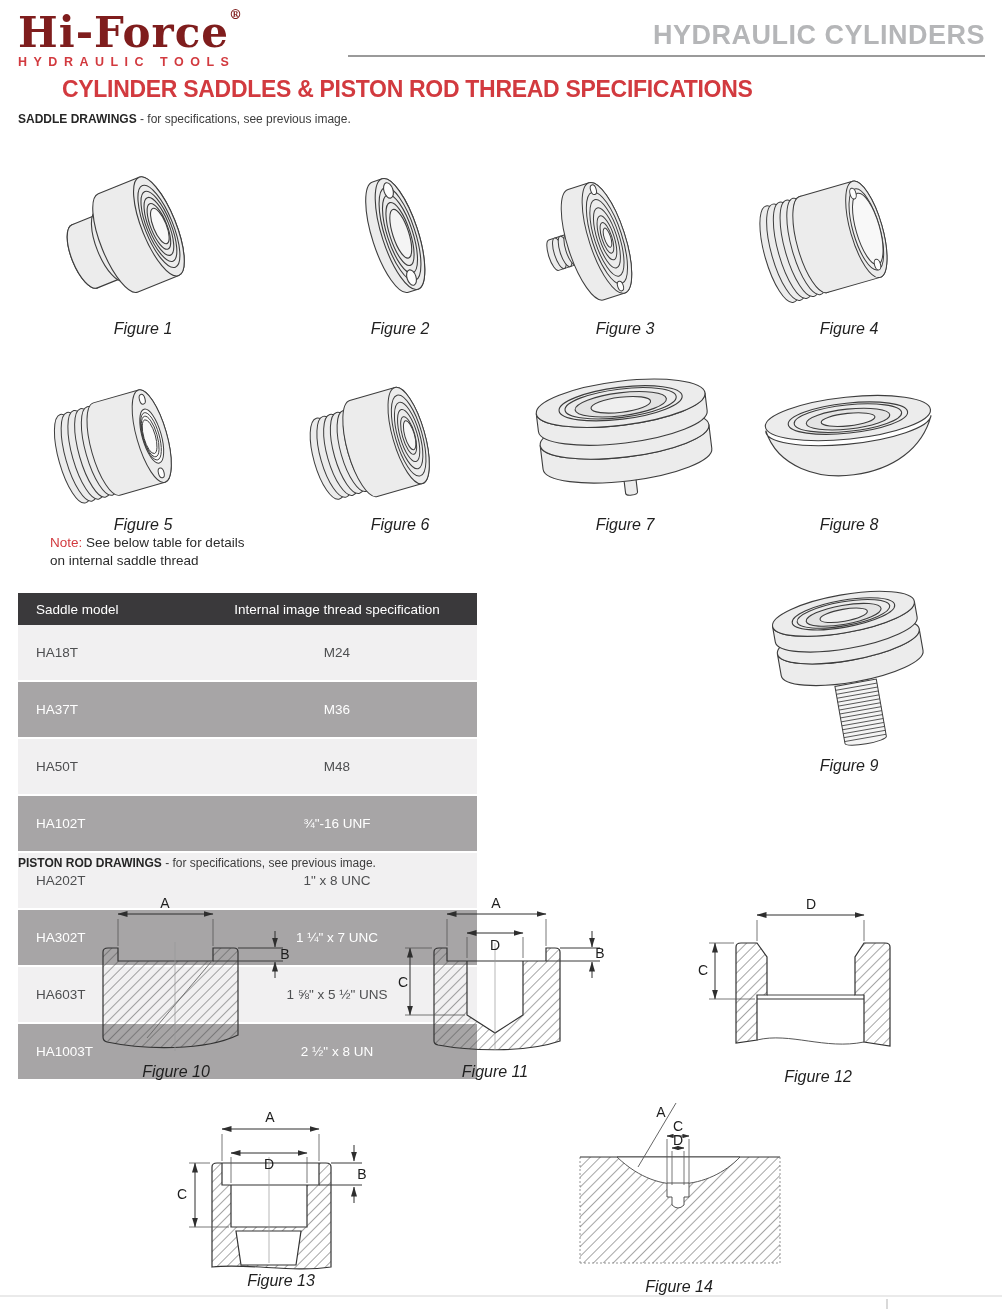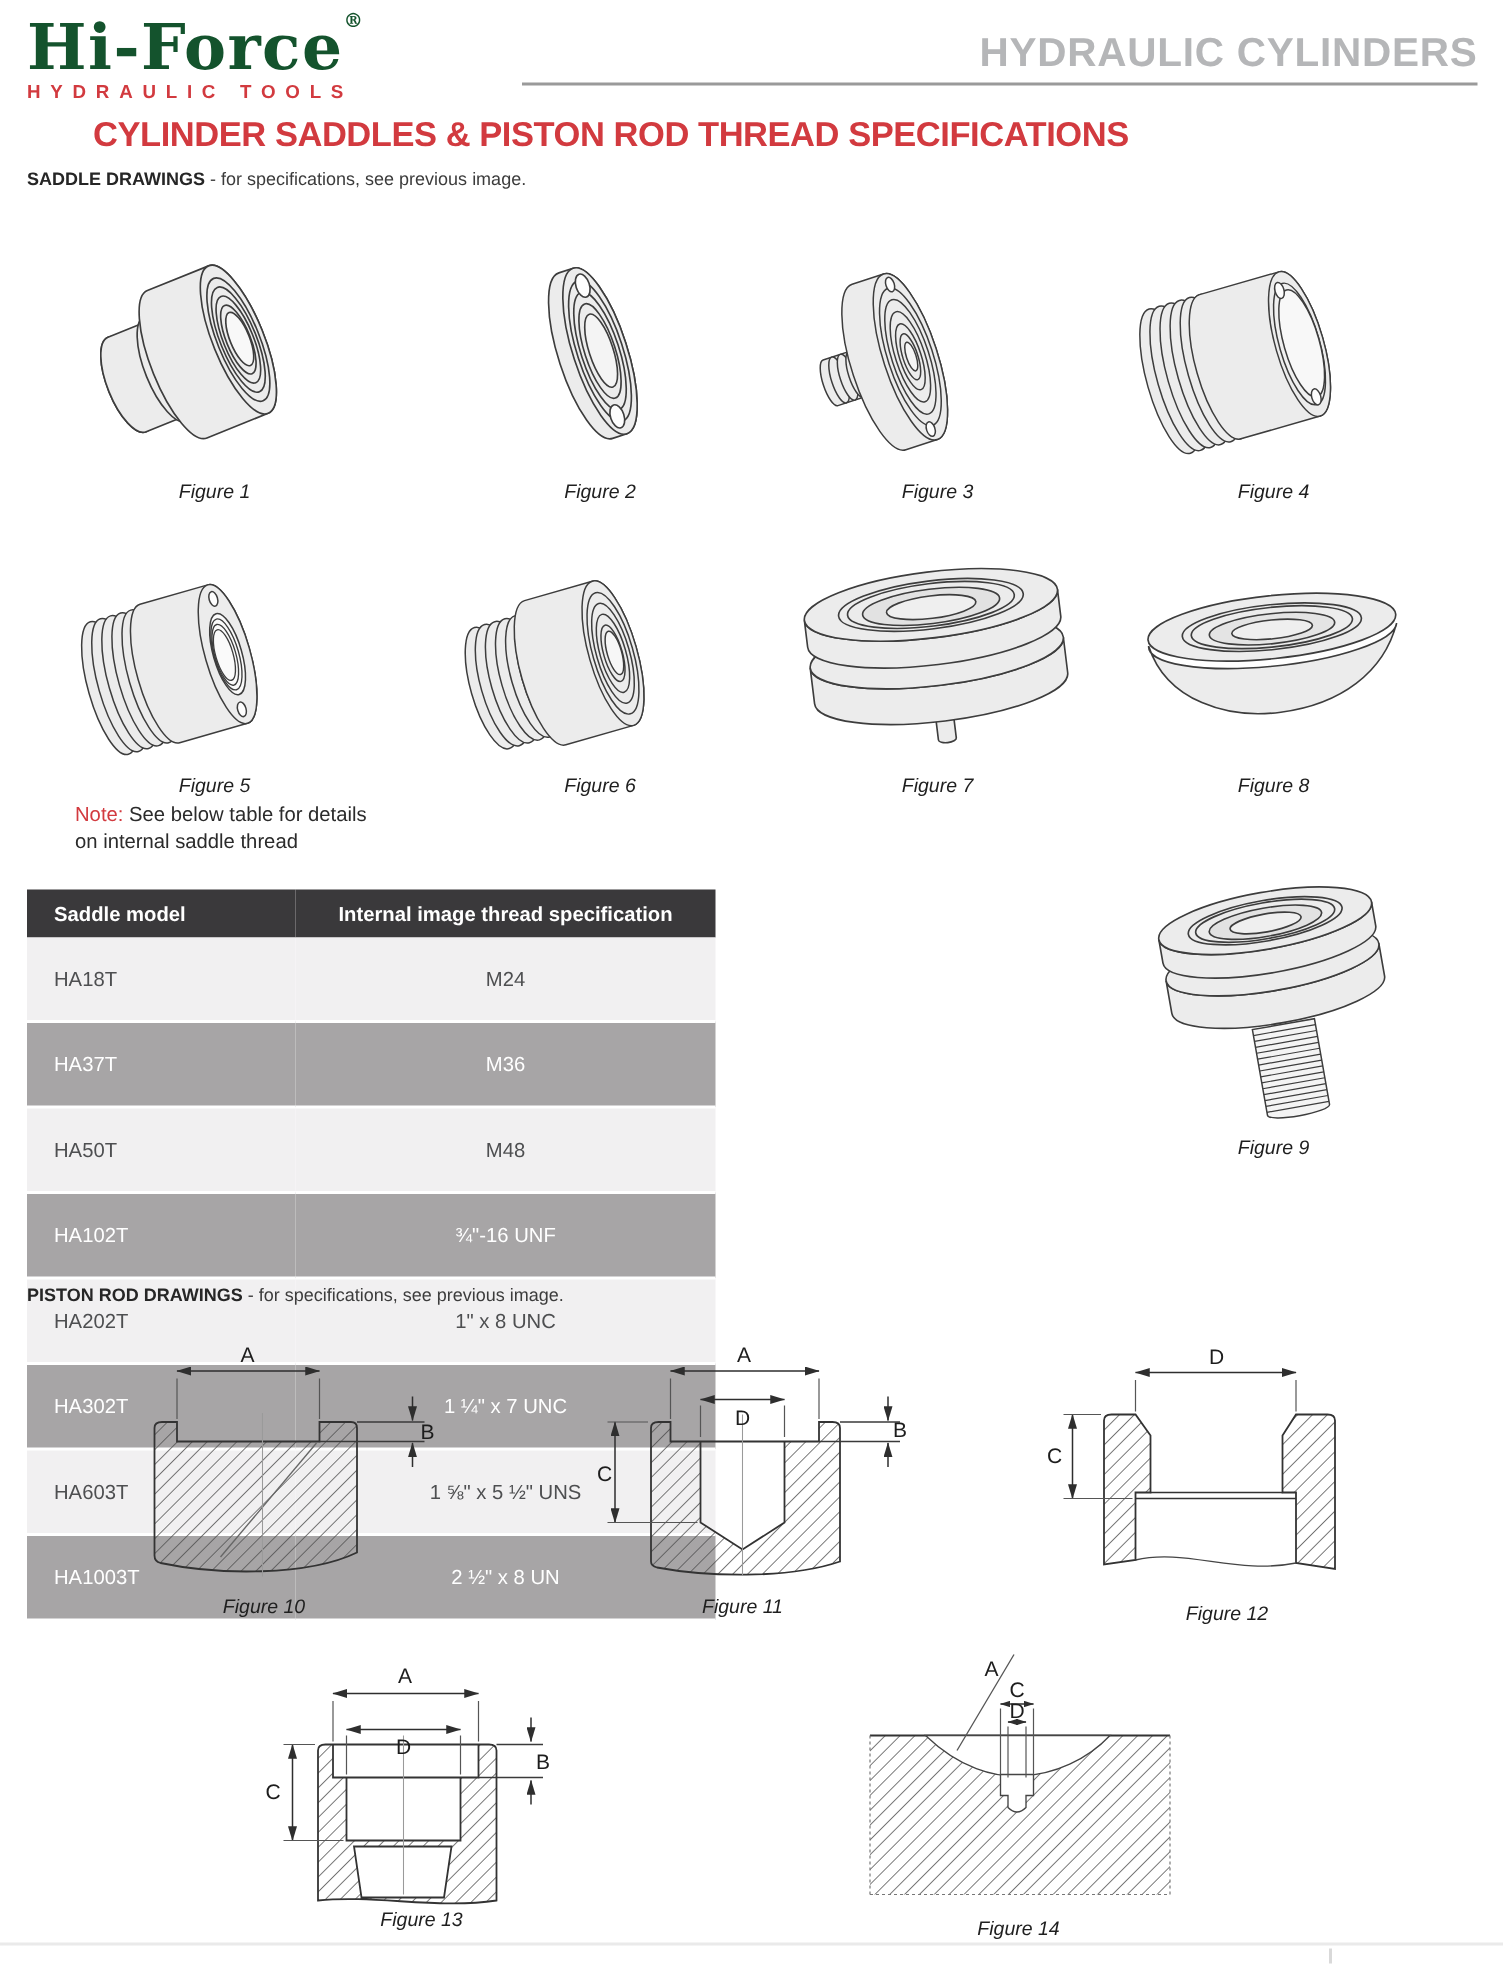--- a/index.html
+++ b/index.html
@@ -2,48 +2,48 @@
 <html><head>
 <meta charset="utf-8">
 <style>
   html,body{margin:0;padding:0;background:#fff;}
   .page{position:relative;width:1002px;height:1314px;margin:0 auto;background:#fff;
         font-family:"Liberation Sans",sans-serif;color:#3a3a3a;overflow:hidden;}
 
   
   .logo{position:absolute;left:18px;top:8px;}
   .logo-title{font-family:"DejaVu Serif",serif;font-weight:bold;font-size:42px;line-height:1;
-              color:#14532d;letter-spacing:1px;}
+              color:#7f1d1d;letter-spacing:1px;}
   .logo-title sup{font-size:13px;vertical-align:28px;}
   .logo-sub{font-size:12.5px;font-weight:bold;color:#d23a3f;letter-spacing:6.5px;margin-top:1px;}
   .hdr-title{position:absolute;right:17px;top:20px;font-size:27px;font-weight:bold;color:#b5b6b8;
              letter-spacing:0.5px;}
   .hdr-rule{position:absolute;left:348px;top:55px;width:637px;height:2px;background:#9a9a9a;}
 
   .page-title{position:absolute;left:18px;top:76px;font-size:23px;font-weight:bold;color:#d23a3f;
               letter-spacing:-0.3px;margin-left:44px;}
   .section-line{position:absolute;left:18px;font-size:12px;color:#3c3c3c;}
   .section-line .b{font-weight:bold;color:#262626;}
   .sec-saddle{top:112px;}
   .sec-piston{top:856px;}
 
   
   .fig{position:absolute;}
-  .fig-caption{position:absolute;transform:translateX(-50%);font-style:italic;font-size:13px;
+  .fig-caption{position:absolute;transform:translateX(-50%);font-style:italic;font-size:16px;
                color:#1f1f1f;white-space:nowrap;text-align:right;}
 
   
   .note{position:absolute;left:50px;top:534px;width:280px;text-align:left;
         font-size:13.5px;color:#2b2b2b;line-height:1.35;}
   .note .red{color:#d23a3f;}
 
   
   .saddle-table{position:absolute;left:18px;top:593px;width:459px;border-collapse:collapse;
                 font-size:13.5px;}
-  .saddle-table th{background:#3a393b;color:#fff;font-weight:bold;height:30px;}
+  .saddle-table th{background:#3a393b;color:#fff;font-weight:normal;height:30px;}
   .saddle-table th:first-child{text-align:left;padding-left:18px;width:160px;}
   .saddle-table th:last-child{text-align:center;}
   .saddle-table td{height:23px;border-bottom:2px solid #fff;padding:16px;}
   .saddle-table td:first-child{padding-left:18px;text-align:left;}
   .saddle-table td:last-child{text-align:center;}
   .saddle-table tr.lt td{background:#f1f0f1;color:#4e4f51;}
   .saddle-table tr.dk td{background:#a7a5a6;color:#ffffff;}
 
   
   .footer-rule{position:absolute;left:0;top:1295px;width:1002px;height:2px;background:#eaeaea;}

